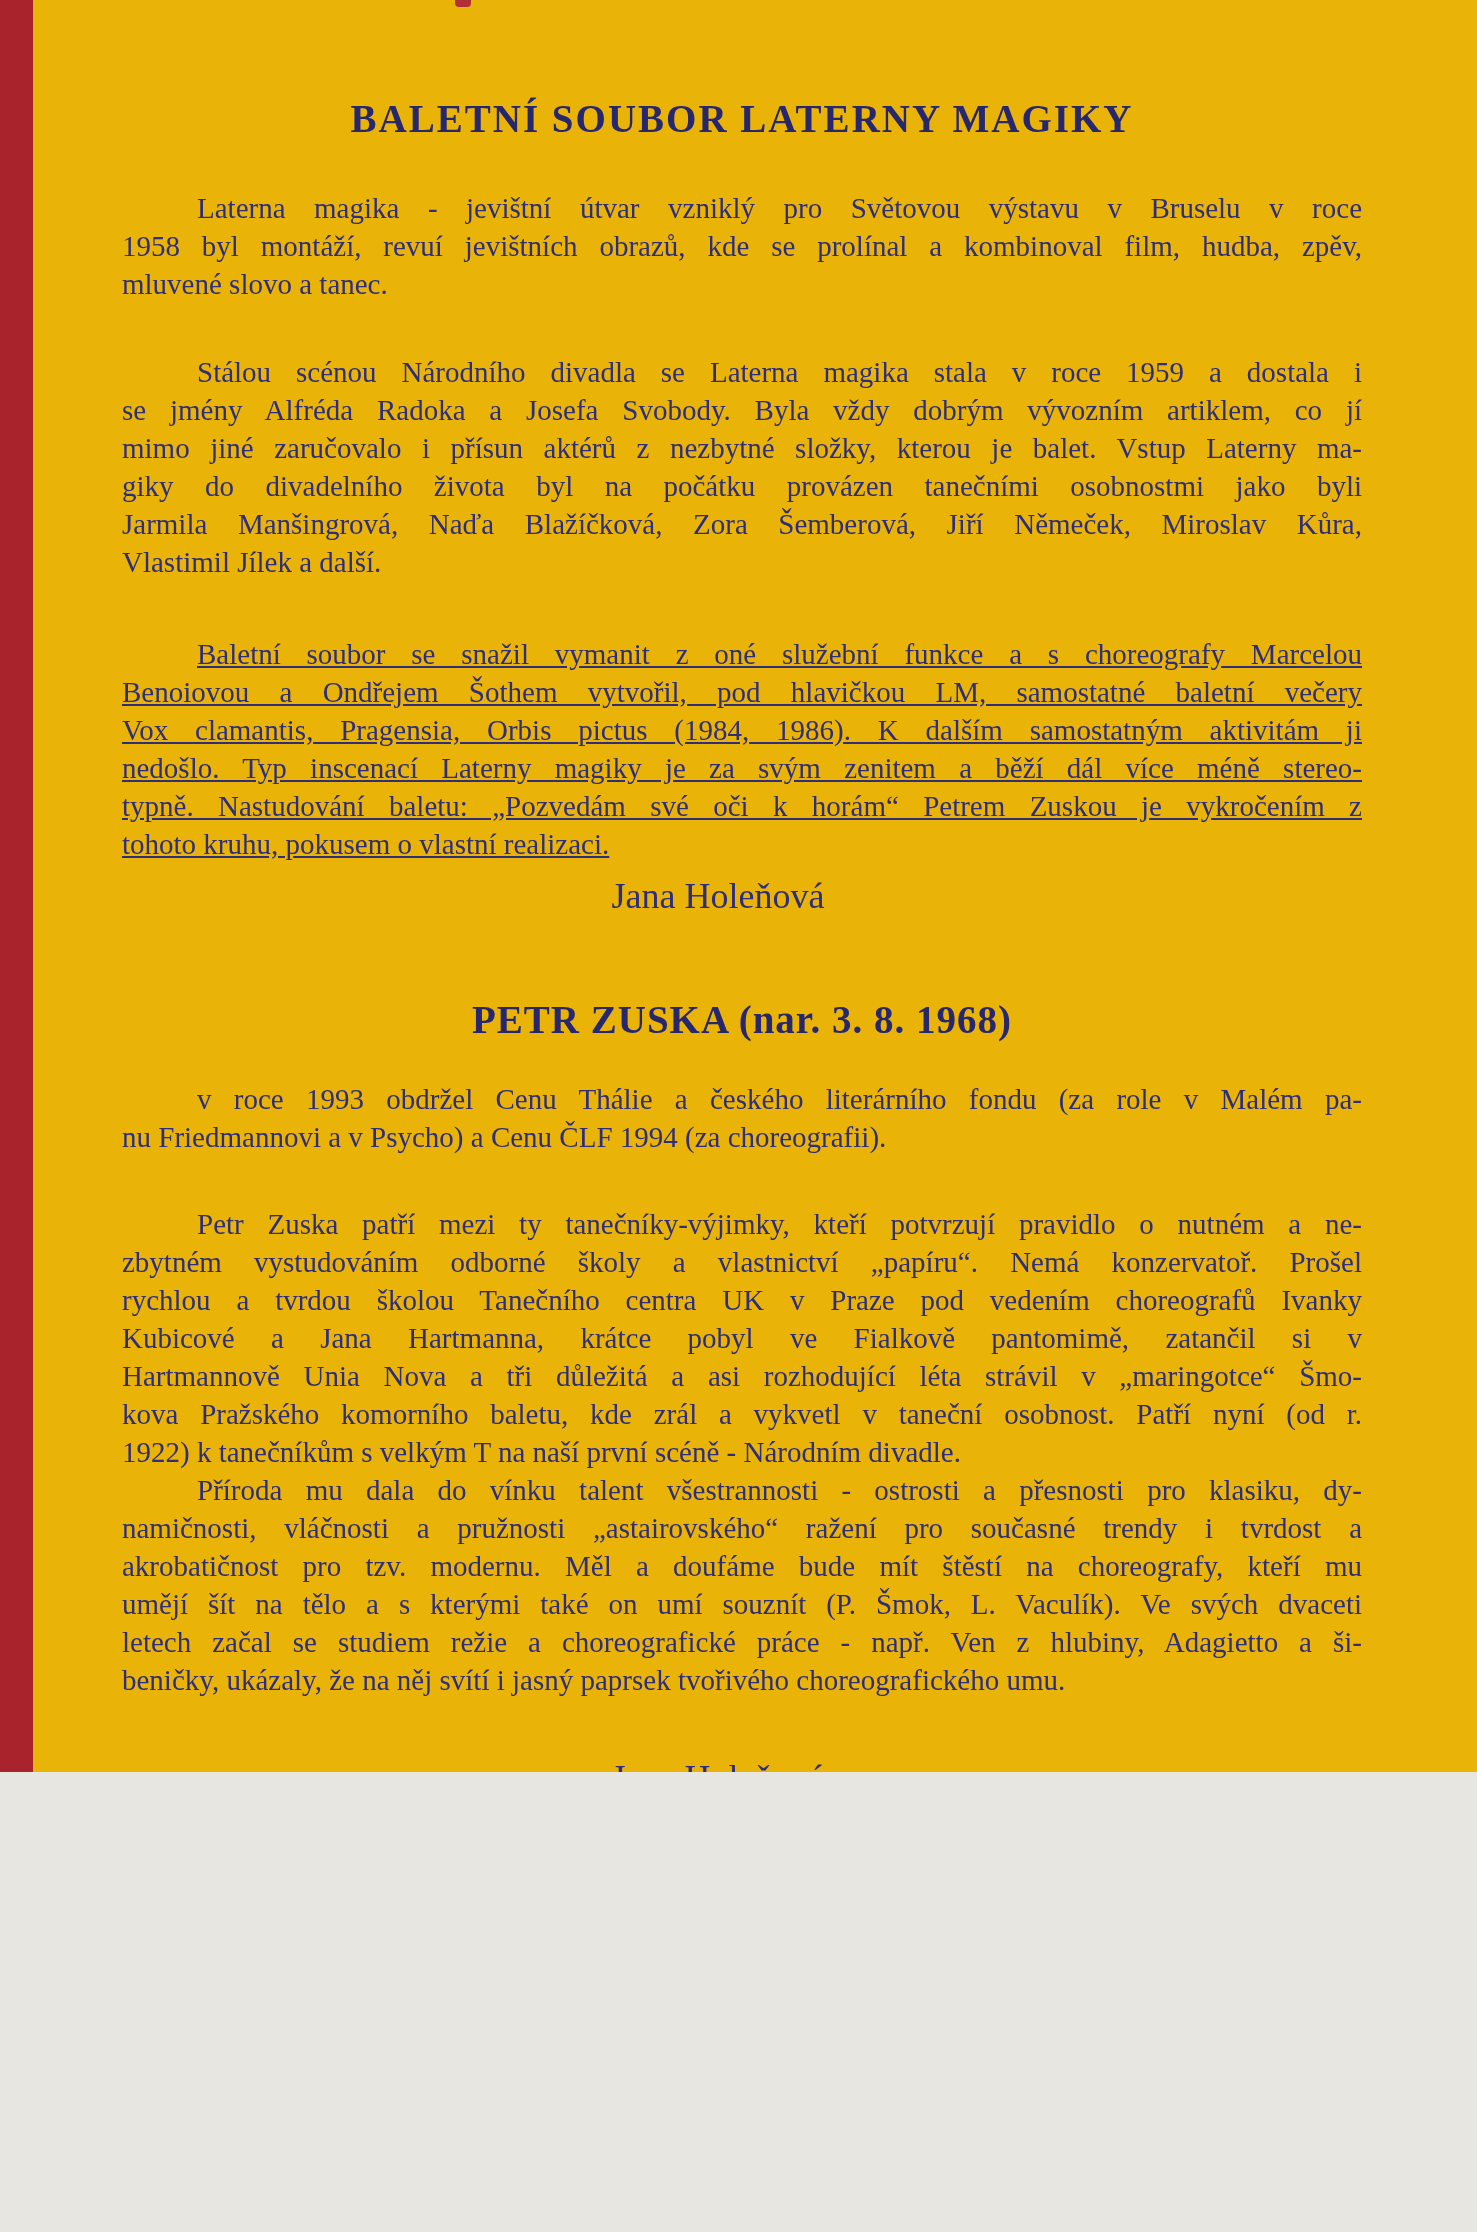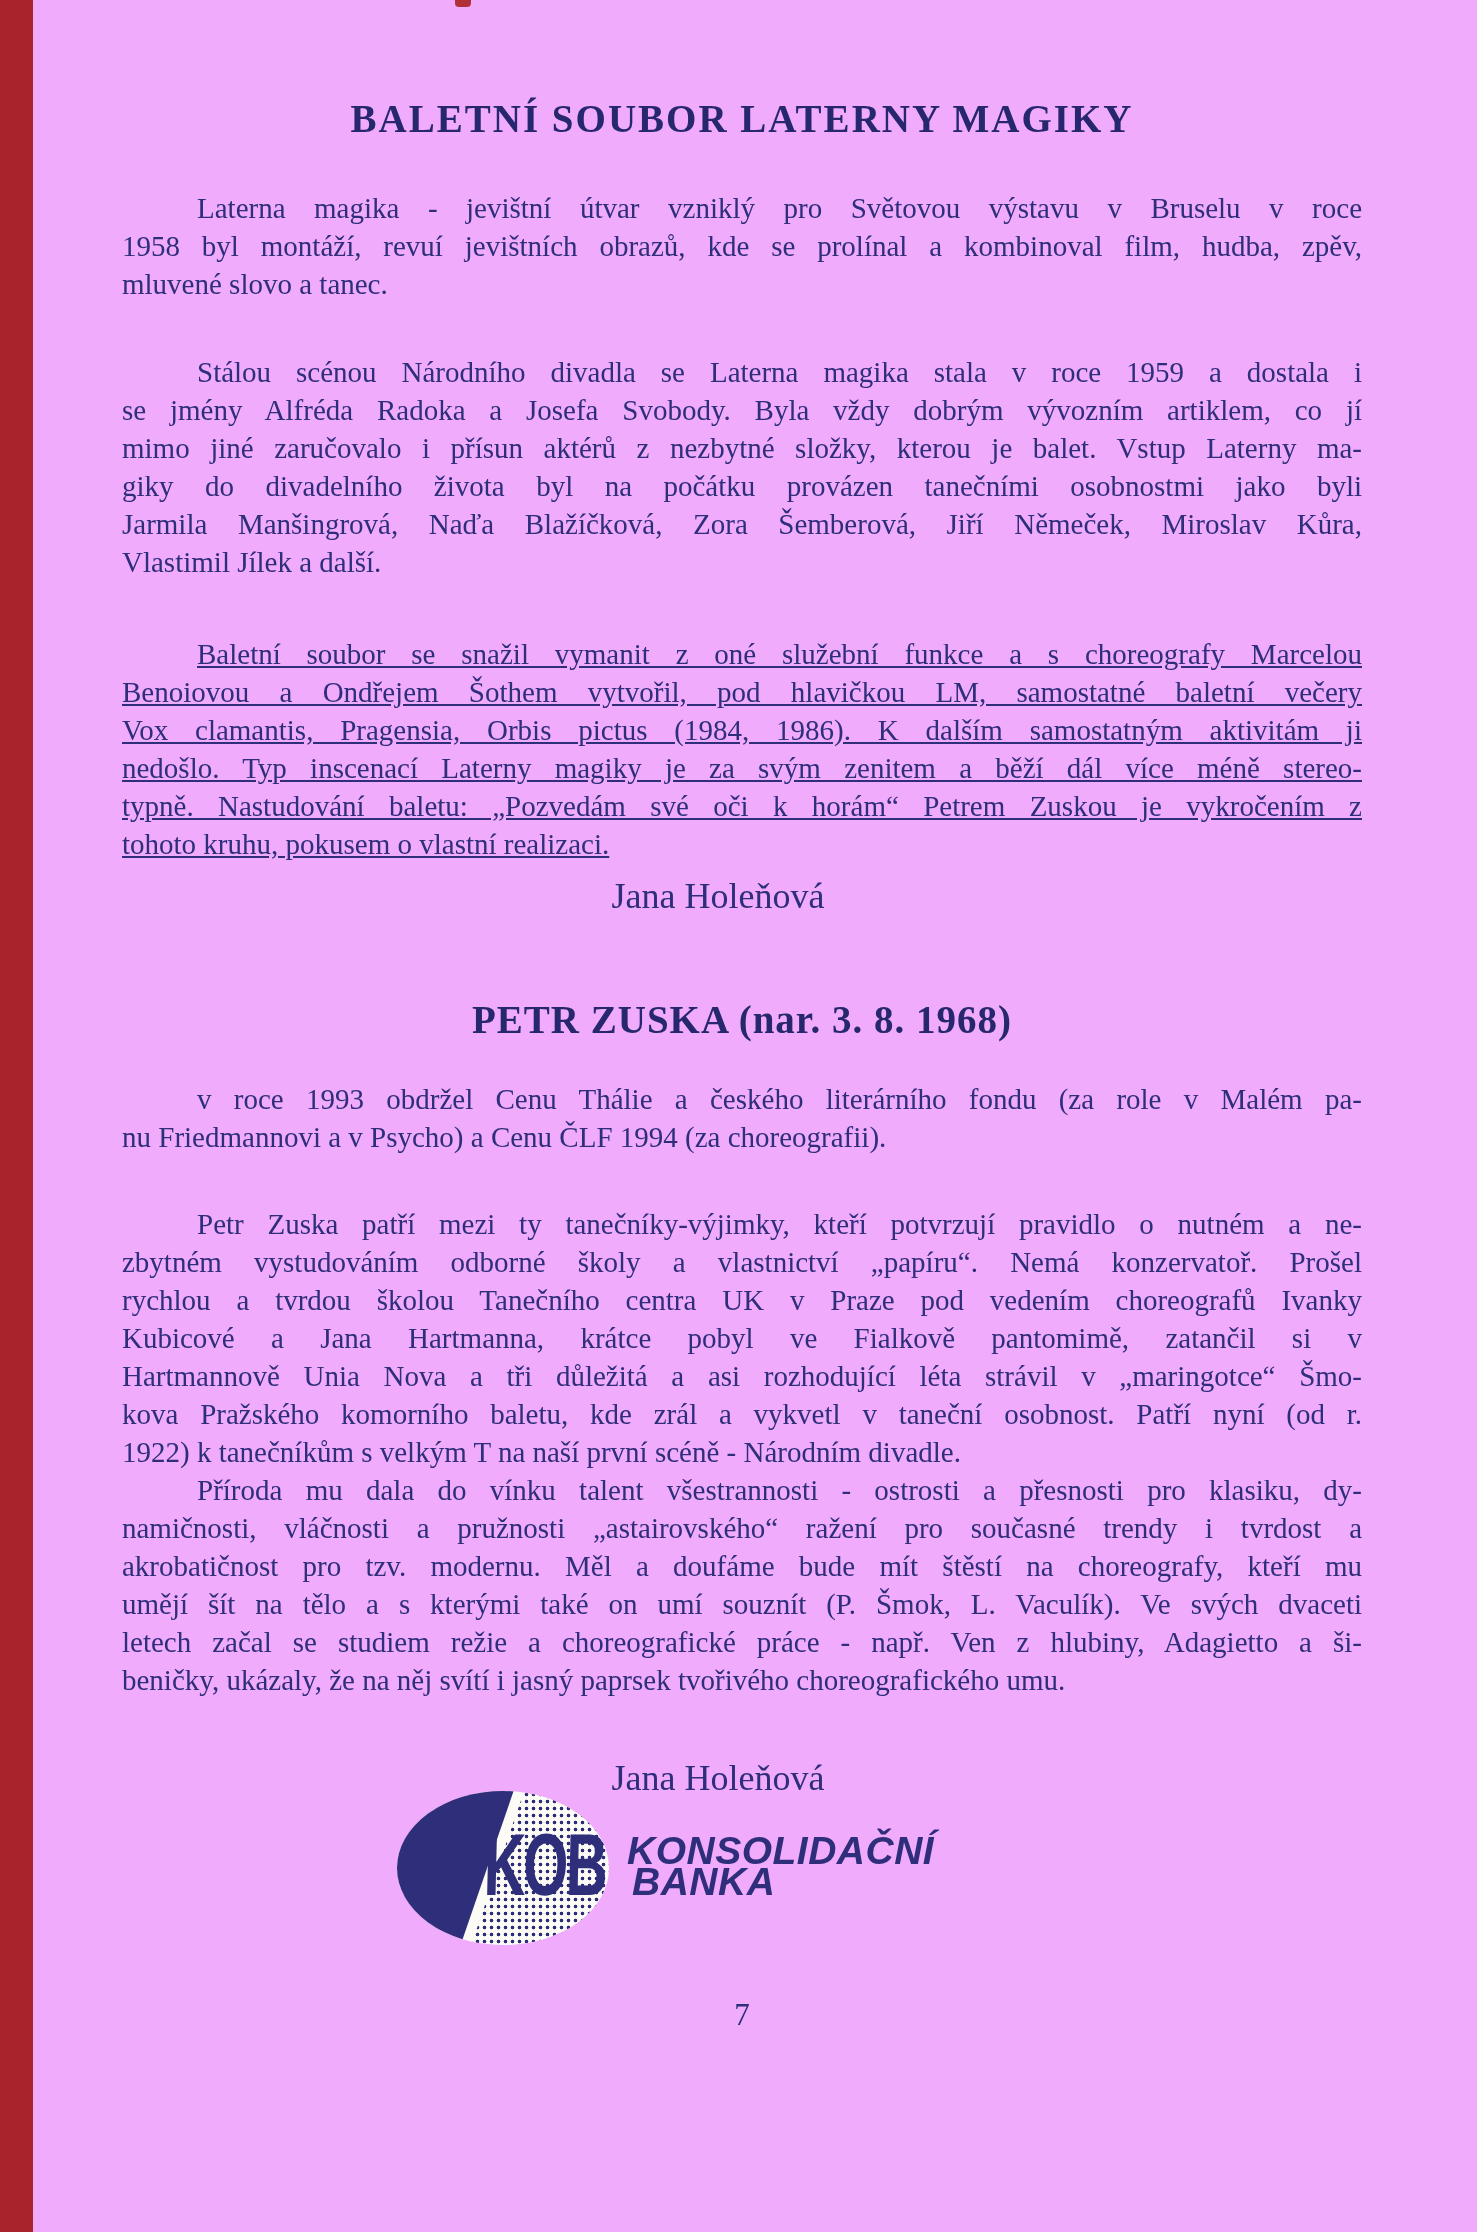--- a/index.html
+++ b/index.html
@@ -1,20 +1,20 @@
 <!DOCTYPE html>
 <html><head>
 <meta charset="utf-8">
 <style>
   html, body { margin: 0; padding: 0; background: #e8e6e0; }
   .page {
     position: relative;
     width: 1477px;
-    height: 2232px;
-    background: #f0abfc;
+    height: 1772px;
+    background: #eab308;
     overflow: hidden;
     font-family: "Liberation Serif", "DejaVu Serif", serif;
     color: #2e2e7a;
   }
   .red-stripe {
     position: absolute; left: 0; top: 0;
     width: 33px; height: 100%;
     background: #a8232c;
   }
   .red-notch {

